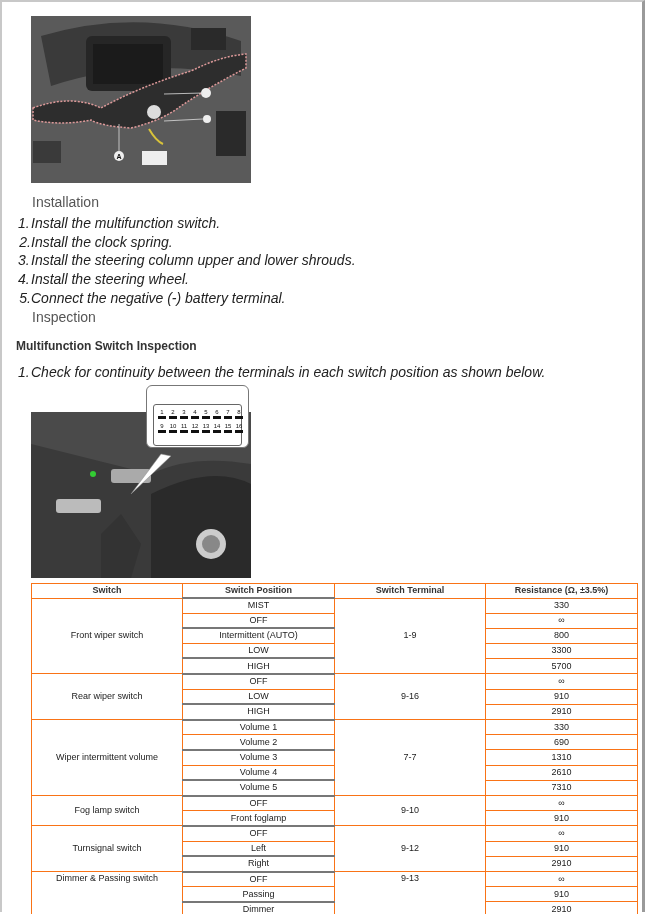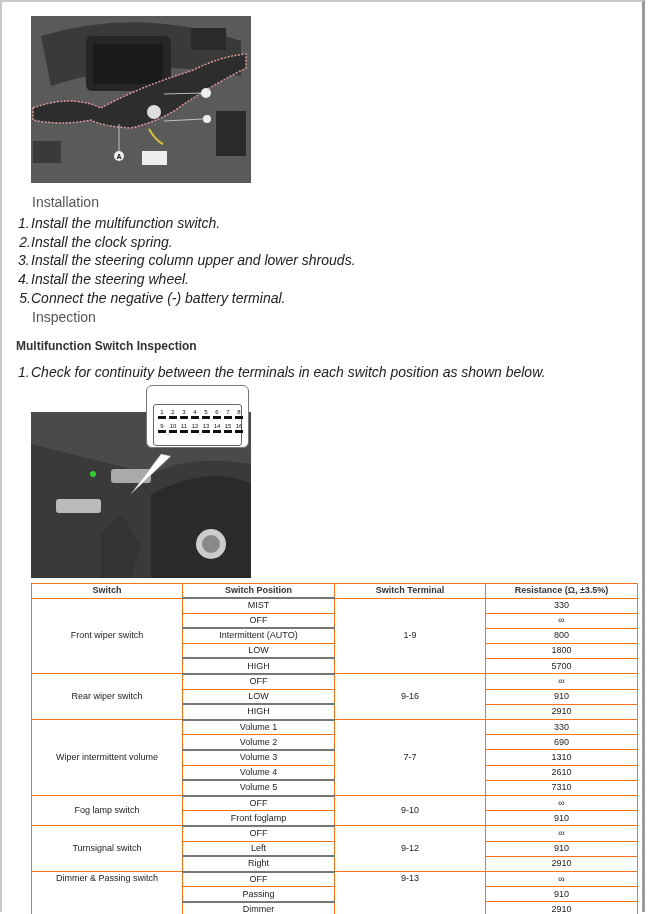--- a/index.html
+++ b/index.html
@@ -127,21 +127,21 @@
       <tr>
         <td>OFF</td>
         <td>∞</td>
       </tr>
       <tr>
         <td class="thick-top">Intermittent (AUTO)</td>
         <td>800</td>
       </tr>
       <tr>
         <td>LOW</td>
-        <td>1800</td>
+        <td>3300</td>
       </tr>
       <tr>
         <td class="thick-top">HIGH</td>
         <td>5700</td>
       </tr>
       <tr>
         <td rowspan="3">Rear wiper switch</td>
         <td class="thick-top">OFF</td>
         <td rowspan="3">9-16</td>
         <td>∞</td>

